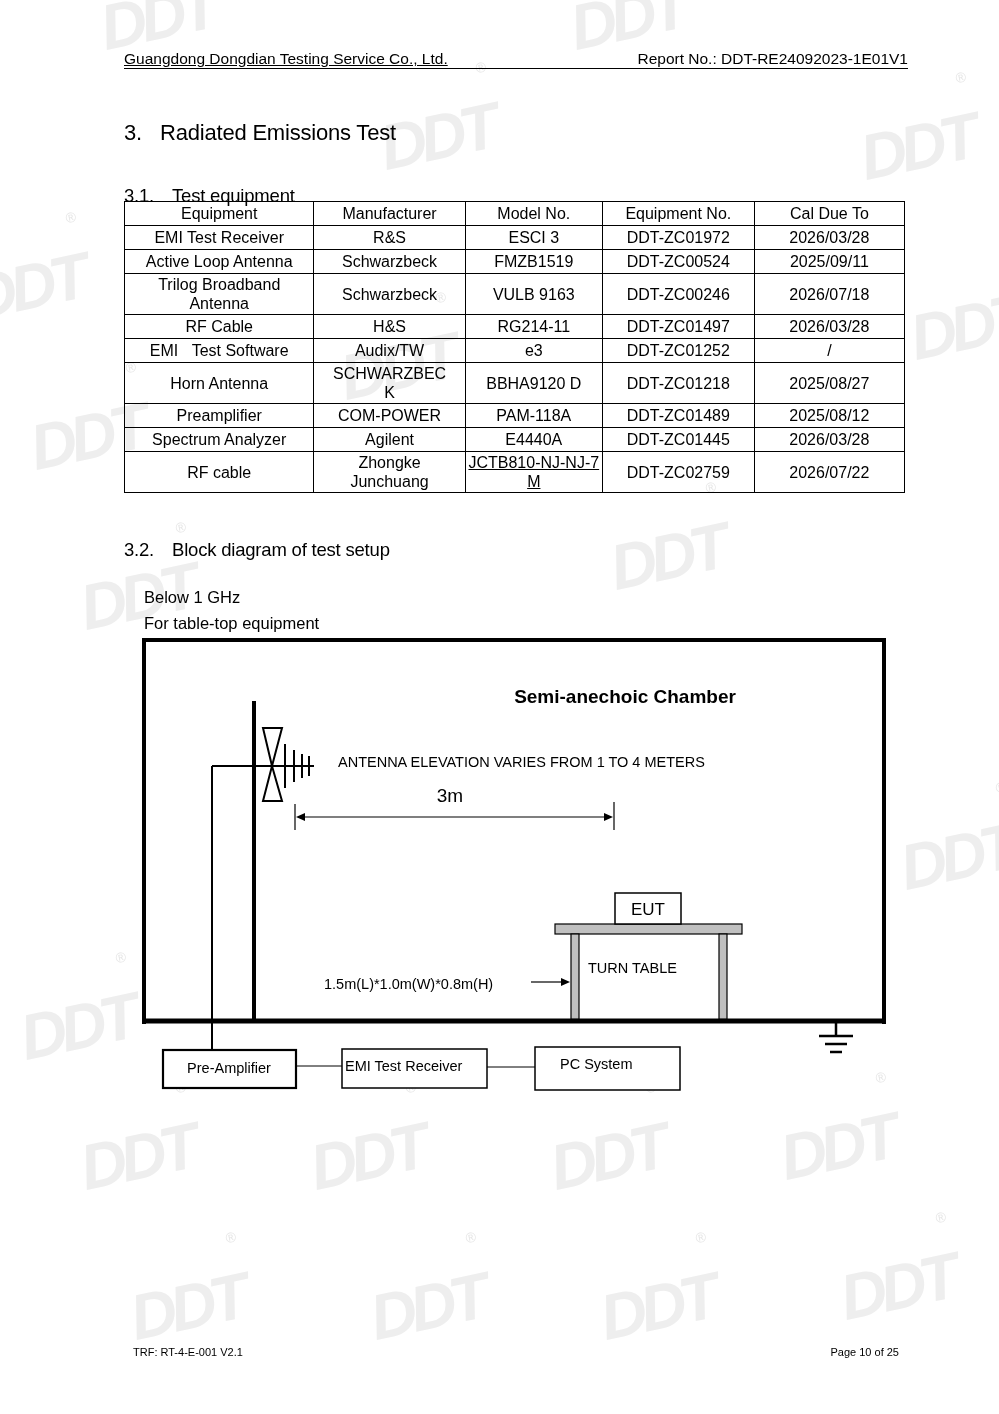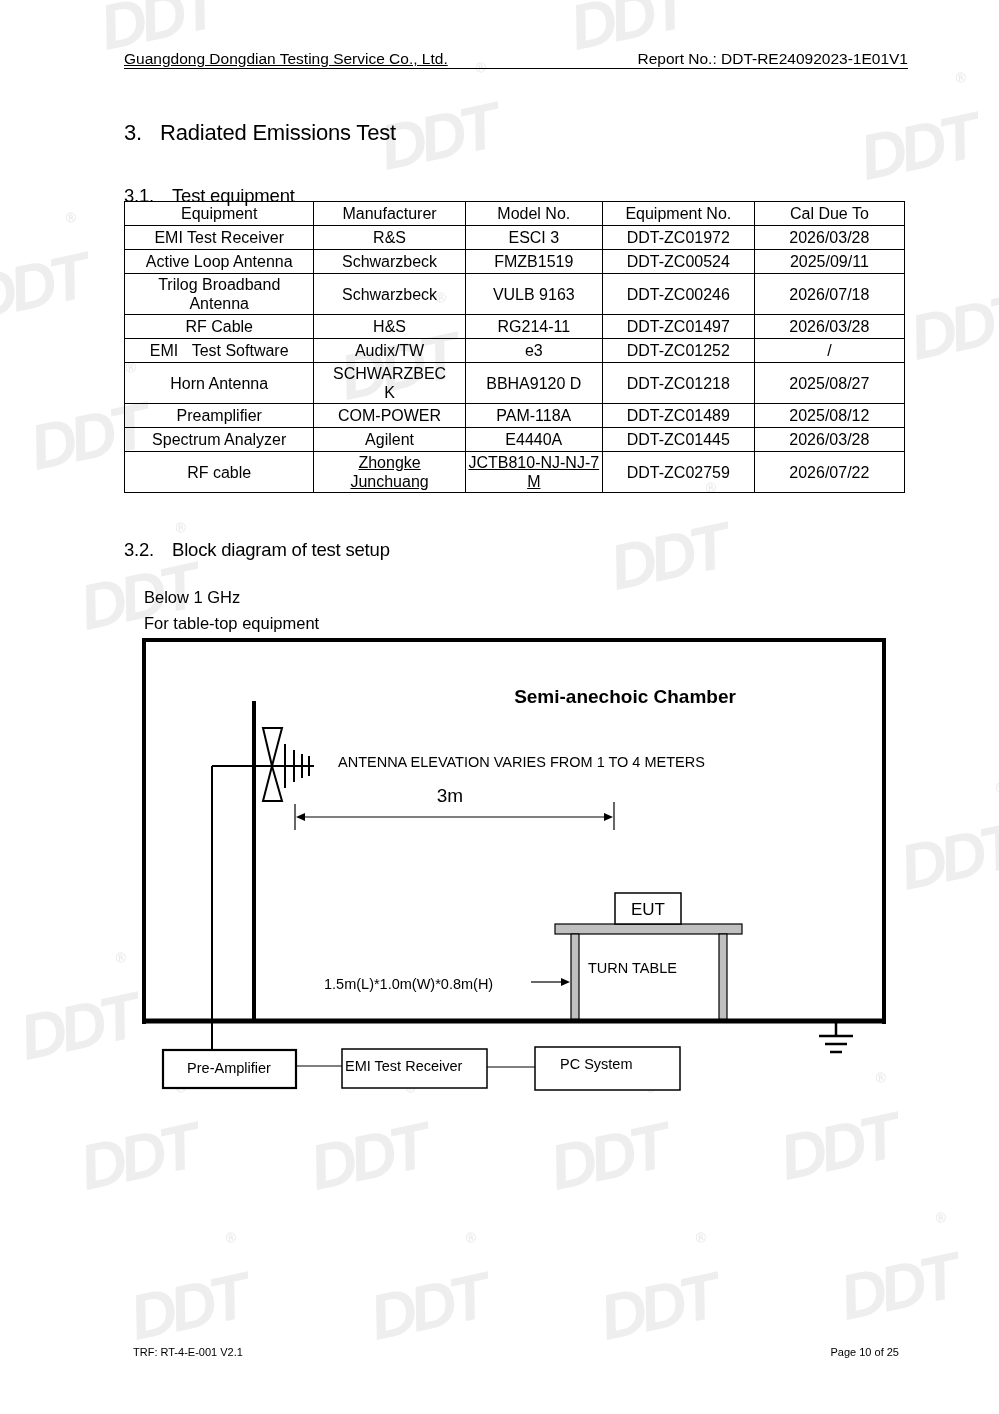--- a/index.html
+++ b/index.html
@@ -135,21 +135,21 @@
     </tr>
     <tr>
       <td>Spectrum Analyzer</td>
       <td>Agilent</td>
       <td>E4440A</td>
       <td>DDT-ZC01445</td>
       <td>2026/03/28</td>
     </tr>
     <tr class="tall">
       <td>RF cable</td>
-      <td style="padding:0 36px;text-decoration:underline;">Zhongke Junchuang</td>
+      <td style="padding:0 36px;">Zhongke Junchuang</td>
       <td style="word-break:break-all;padding:0;text-decoration:underline;">JCTB810-NJ-NJ-7M</td>
       <td>DDT-ZC02759</td>
       <td>2026/07/22</td>
     </tr>
   </tbody>
     </table>
 
   <h2 class="sub" style="top:539px;">
     <span class="num" style="width:48px;">3.2.</span><span>Block diagram of test setup</span>
   </h2>

